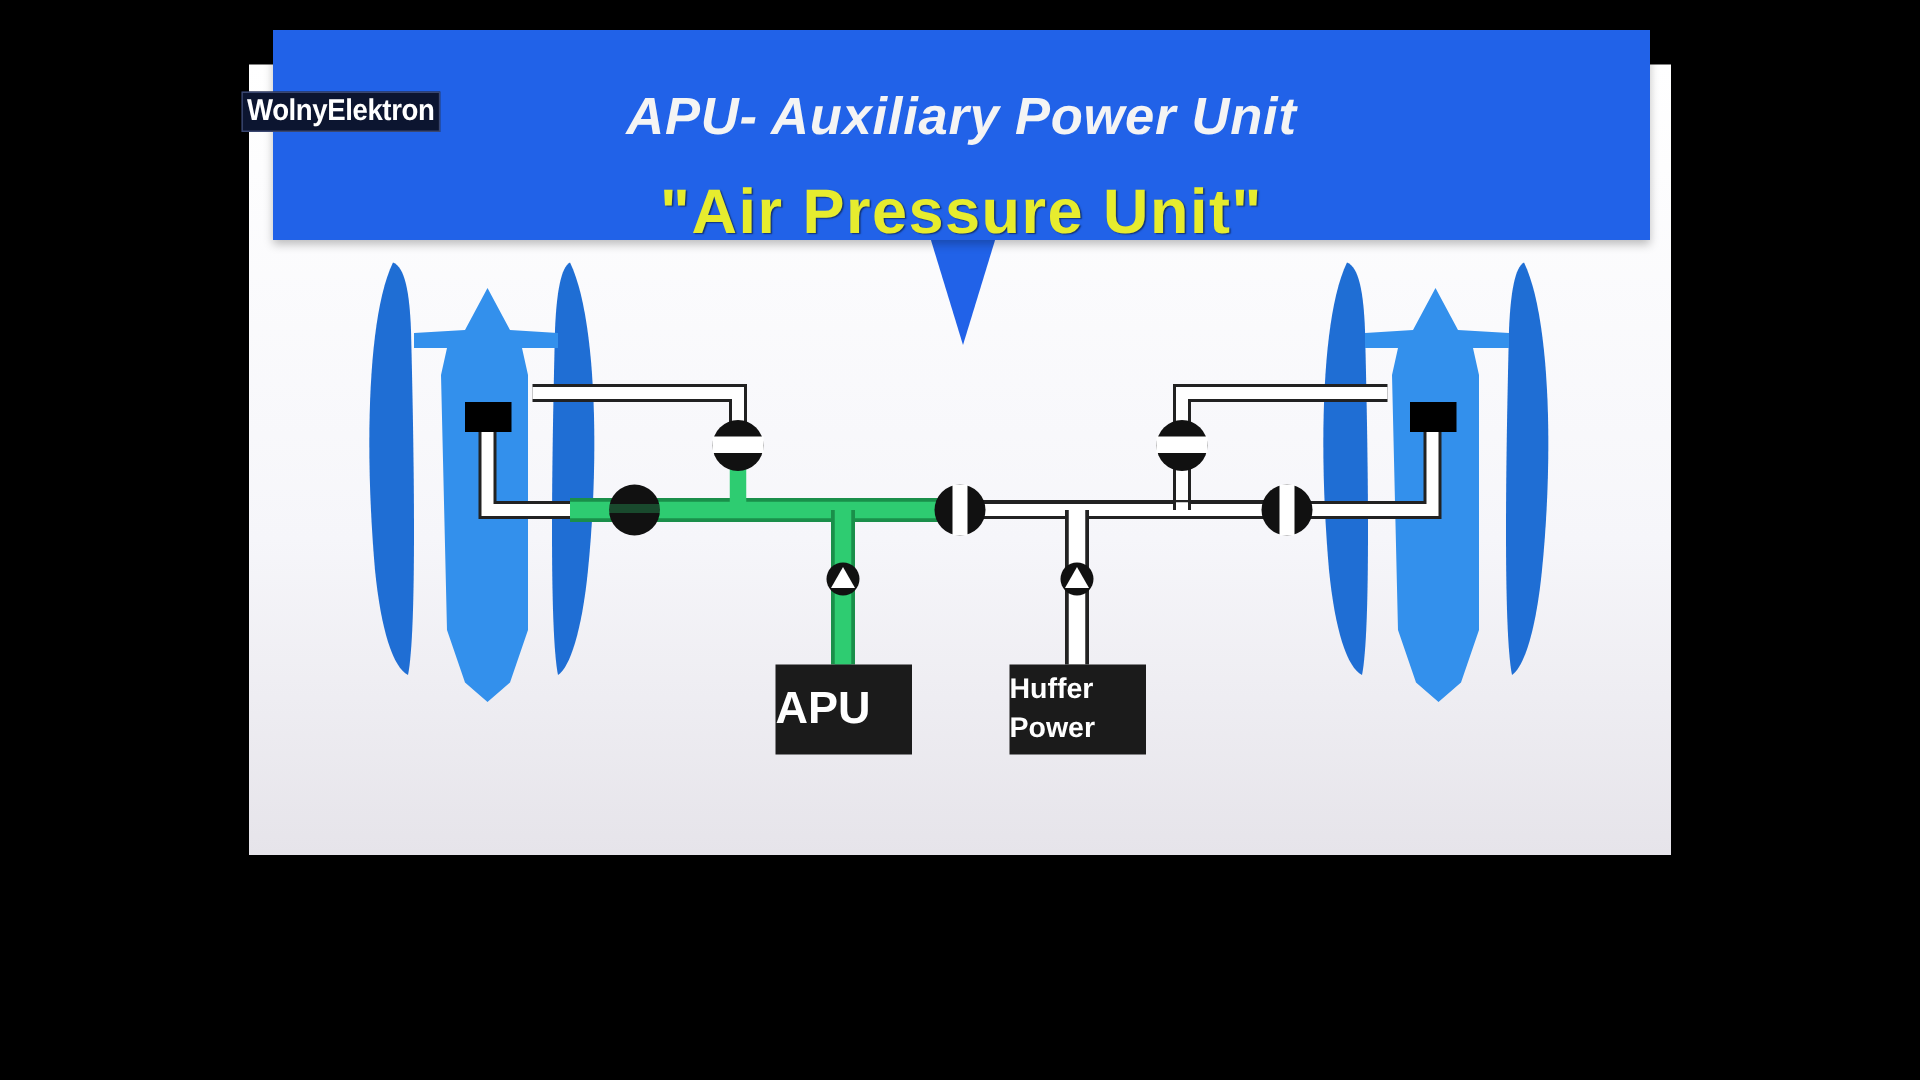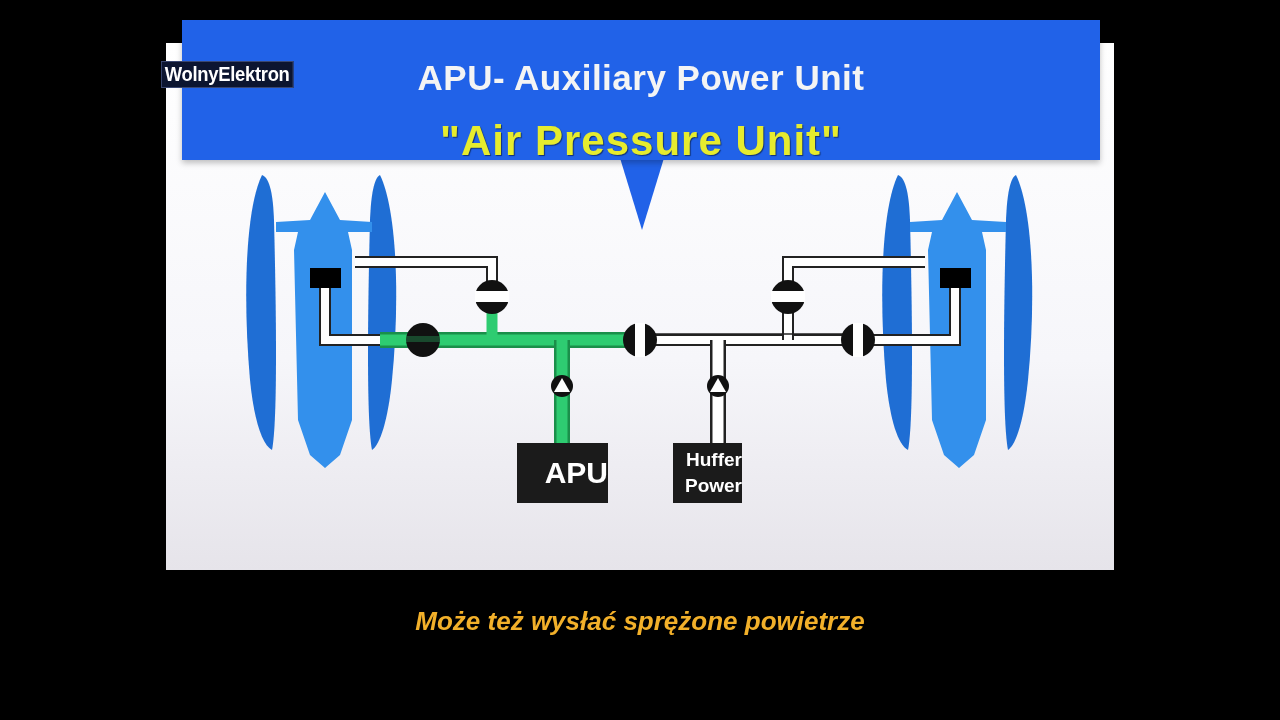--- a/index.html
+++ b/index.html
@@ -3,29 +3,29 @@
 <meta charset="utf-8">
 <style>
   html, body { margin:0; padding:0; background:#000; }
   body { width:1280px; height:720px; position:relative; overflow:hidden; font-family:"Liberation Sans", sans-serif; }
   .panel { position:absolute; left:166px; top:43px; width:948px; height:527px;
     background:linear-gradient(180deg,#ffffff 0%,#f6f6fa 60%,#e6e4ea 100%); }
   .diagram { position:absolute; left:0; top:0; width:1280px; height:720px; }
   .banner { position:absolute; left:182px; top:20px; width:918px; height:140px; background:#2162e8;
     box-shadow:0 3px 6px rgba(0,0,0,0.25); }
   .banner-title { position:absolute; left:0; right:0; top:38px; text-align:center; color:#f4f4f4;
-    font-weight:bold; font-size:35px; letter-spacing:0.5px; }
+    font-weight:bold; font-size:35px; letter-spacing:0.5px;font-style:italic; }
   .banner-sub { position:absolute; left:0; right:0; top:97px; text-align:center; color:#e6ec2e;
     font-weight:bold; font-size:42px; letter-spacing:1px; text-shadow:1px 1px 1px rgba(0,0,0,0.5); }
   .watermark { position:absolute; left:161px; top:61px; padding:1px 3px; background:#0c1530;
     color:#fff; font-weight:bold; font-size:20px; font-family:"Liberation Sans", sans-serif;
     letter-spacing:-0.3px; transform:scaleX(0.92); transform-origin:left; border:1px solid #3a4770; }
-  .label-box { position:absolute; background:#1b1b1b; color:#fff; font-weight:bold; text-align:right; }
+  .label-box { position:absolute; background:#1b1b1b; color:#fff; font-weight:bold; text-align:left; }
   .apu-box { left:517px; top:443px; width:91px; height:60px; font-size:30px; line-height:60px; }
-  .huffer-box { left:673px; top:443px; width:69px; height:60px; font-size:19px; line-height:26px; padding-top:4px; box-sizing:border-box; }
+  .huffer-box { left:673px; top:443px; width:91px; height:60px; font-size:19px; line-height:26px; padding-top:4px; box-sizing:border-box; }
   .subtitle { position:absolute; left:0; right:0; top:603px; text-align:center; color:#f2b02a;
     font-style:italic; font-weight:bold; font-size:26px; line-height:37px; }
 </style>
 </head>
 <body>
 
 <div class="panel"></div>
 
 <svg class="diagram" viewBox="0 0 1280 720" xmlns="http://www.w3.org/2000/svg">
 
@@ -113,14 +113,13 @@
 
 <div class="watermark">WolnyElektron</div>
 
 <div class="label-box apu-box">APU</div>
 <div class="label-box huffer-box">
   <div>Huffer</div>
   <div>Power</div>
 </div>
 
 <div class="subtitle">
-  <div>Może też wysłać sprężone powietrze</div>
 </div>
 
 </body></html>

